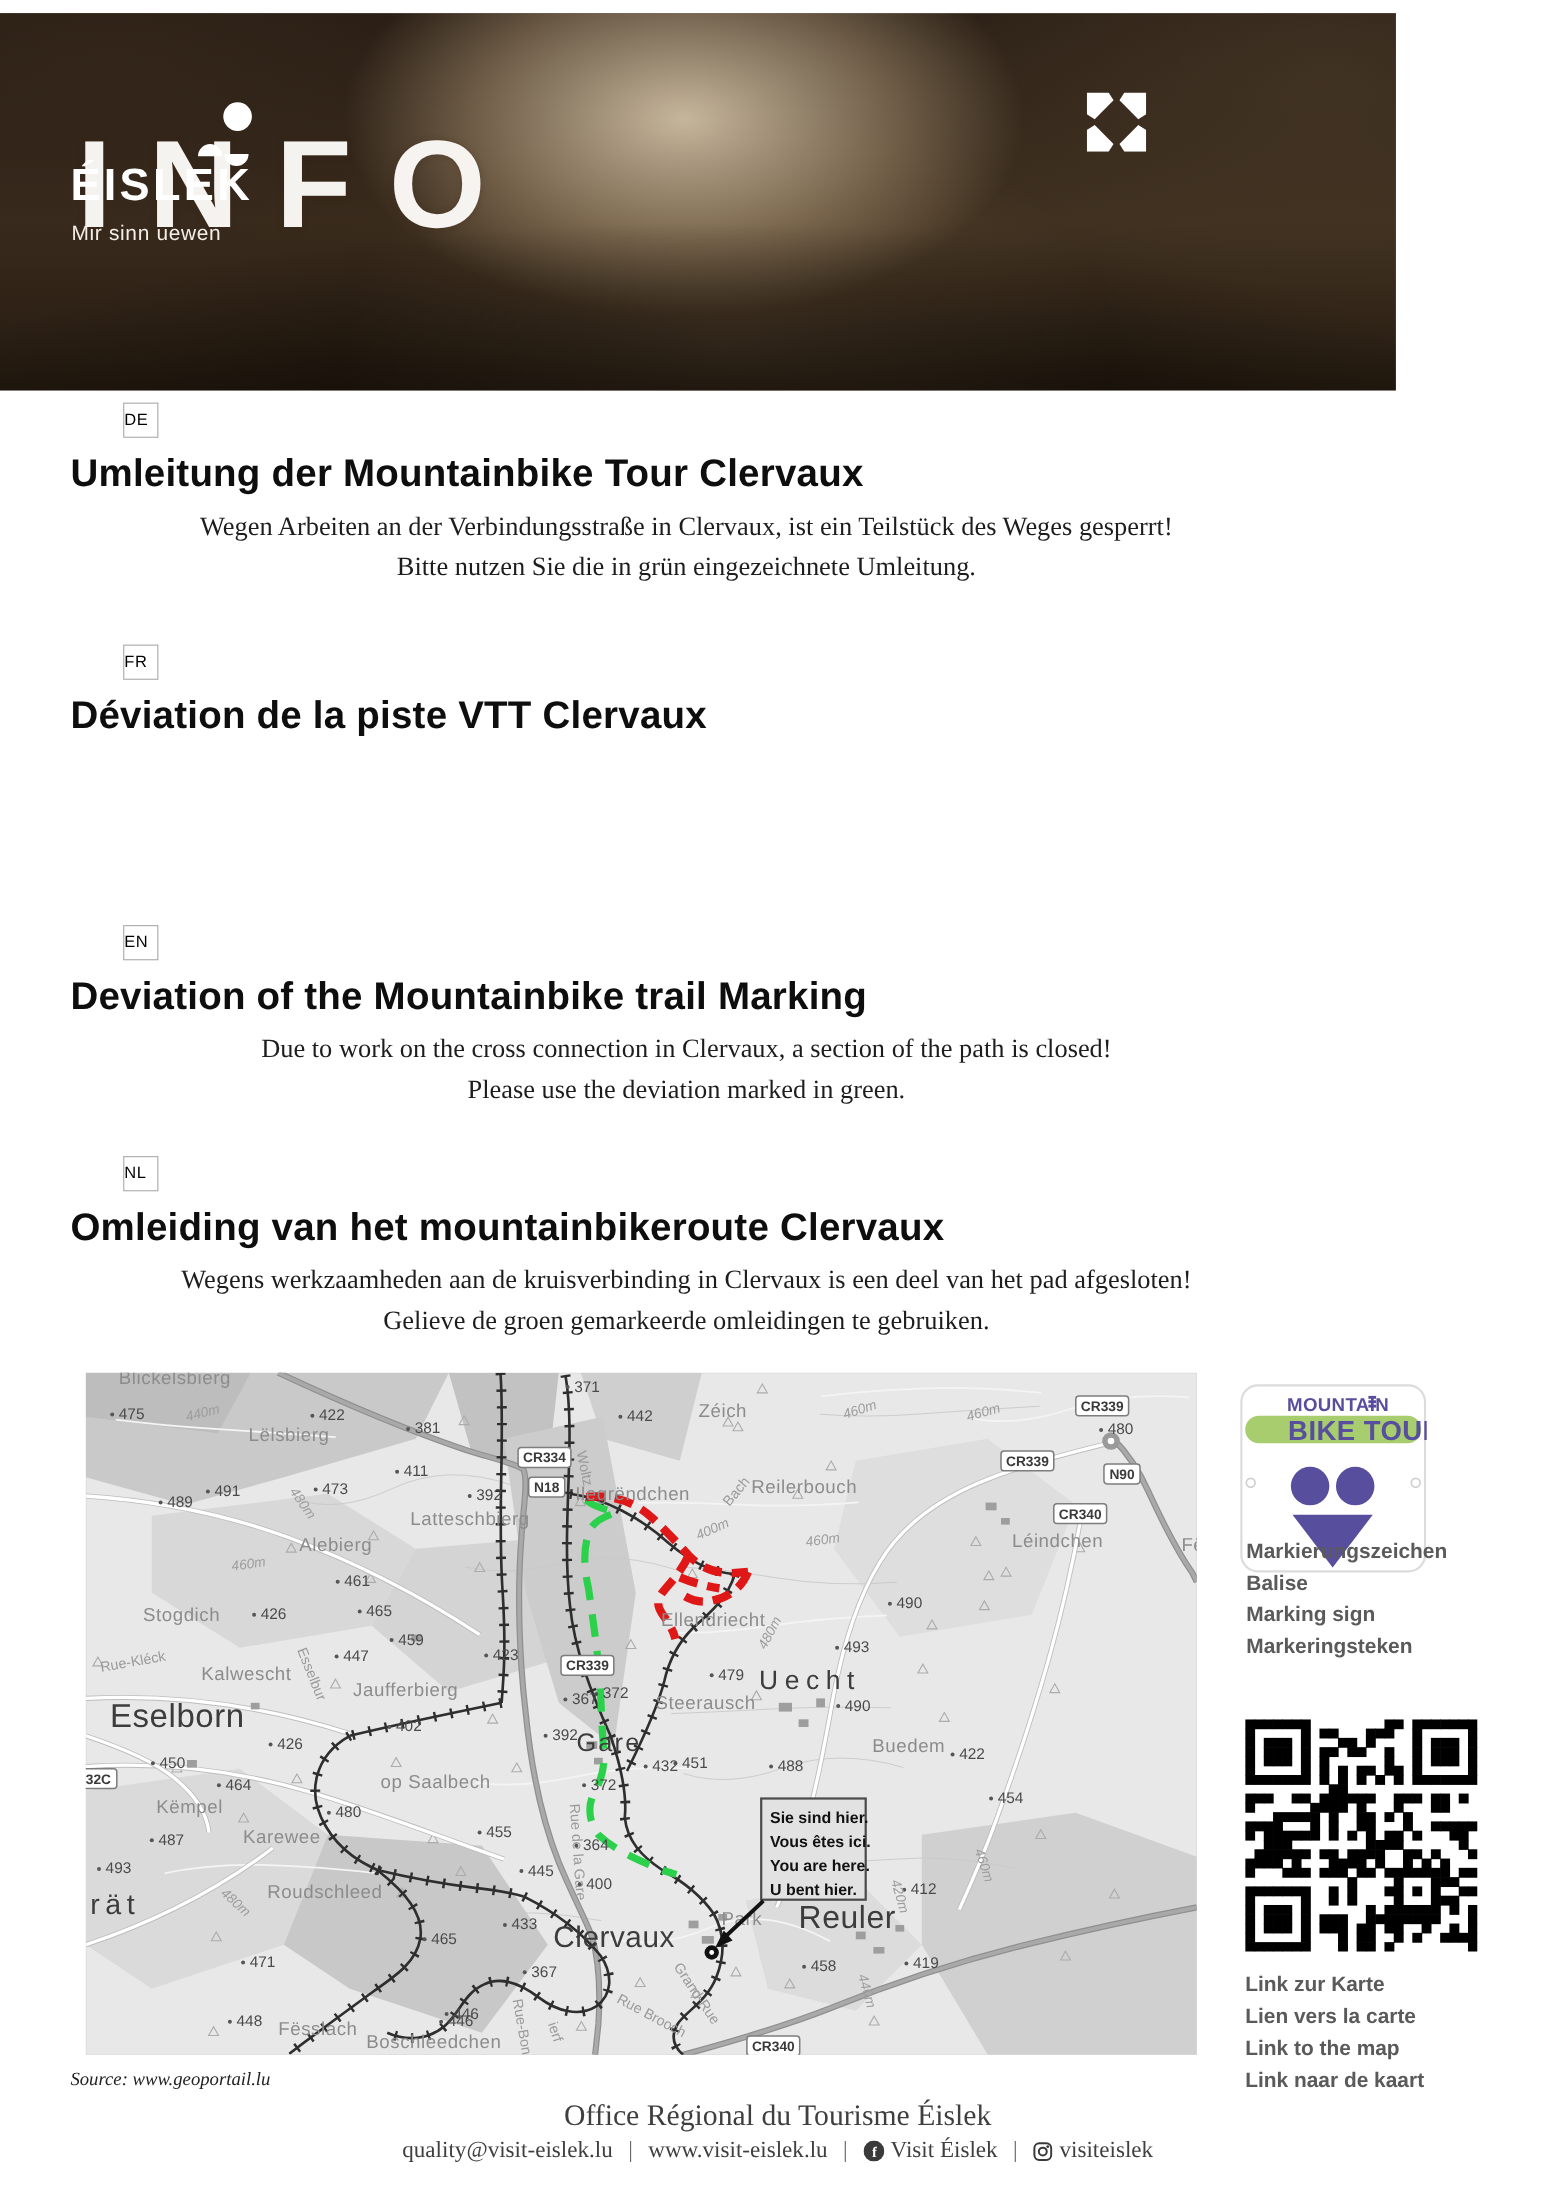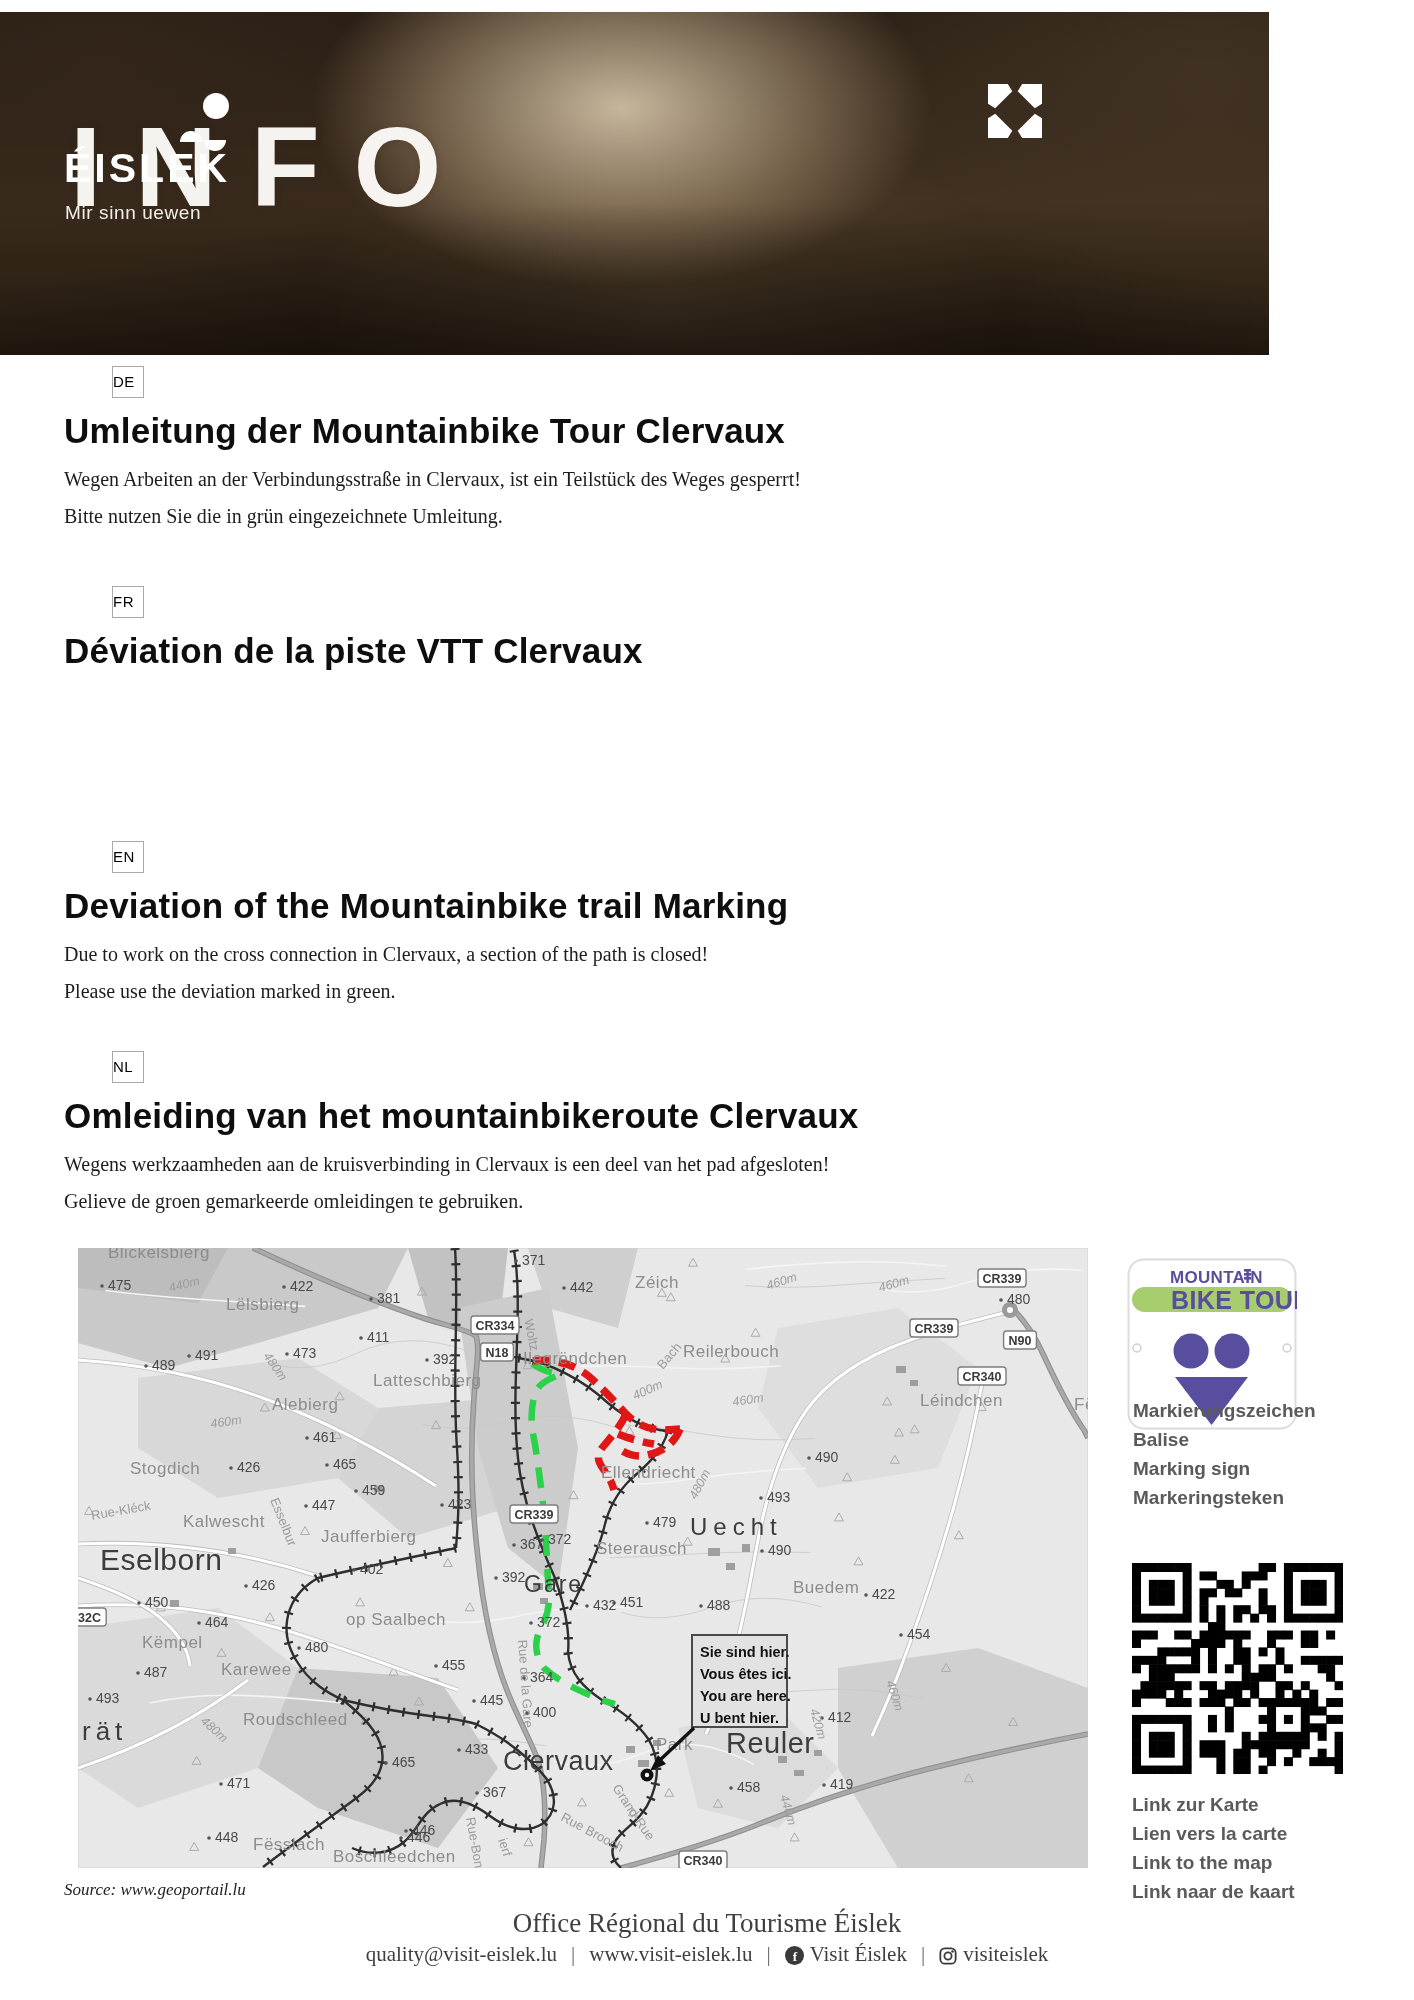--- a/index.html
+++ b/index.html
@@ -25,21 +25,21 @@
       color:rgba(252,250,247,.97);font-size:113px;font-weight:bold;letter-spacing:.30em;
       text-indent:.30em;text-shadow:0 0 6px rgba(60,40,20,.35);padding-left:36px;}
   .xmark{position:absolute;left:988px;top:72px;z-index:3;}
 
   
   .section{position:absolute;left:64px;width:1120px;}
   .lang-badge{display:inline-block;width:30px;height:30px;border:1.6px solid #a9a9a9;
       color:#000000;font-size:15px;line-height:30px;text-align:left;letter-spacing:.5px;margin-left:48px;}
   .sec-heading{margin-top:13px;font-size:35px;font-weight:bold;color:#0e0e0e;letter-spacing:.2px;}
   .sec-body{margin-top:10px;font-family:"Liberation Serif","DejaVu Serif",serif;
-      font-size:20px;color:#1d1d1d;line-height:37px;}
+      font-size:24px;color:#1d1d1d;line-height:37px;text-align:center;}
 
   
   .map-wrap{position:absolute;left:78px;top:1248px;width:1010px;height:620px;}
   .map-wrap svg{display:block;}
   .source-note{position:absolute;left:64px;top:1880px;font-family:"Liberation Serif","DejaVu Serif",serif;
       font-style:italic;font-size:17px;color:#222;}
 
   .sign{position:absolute;left:1127px;top:1258px;}
   .sign-caption{position:absolute;left:1133px;top:1396px;font-size:19px;font-weight:bold;
       color:#5a5a5a;line-height:29px;}

